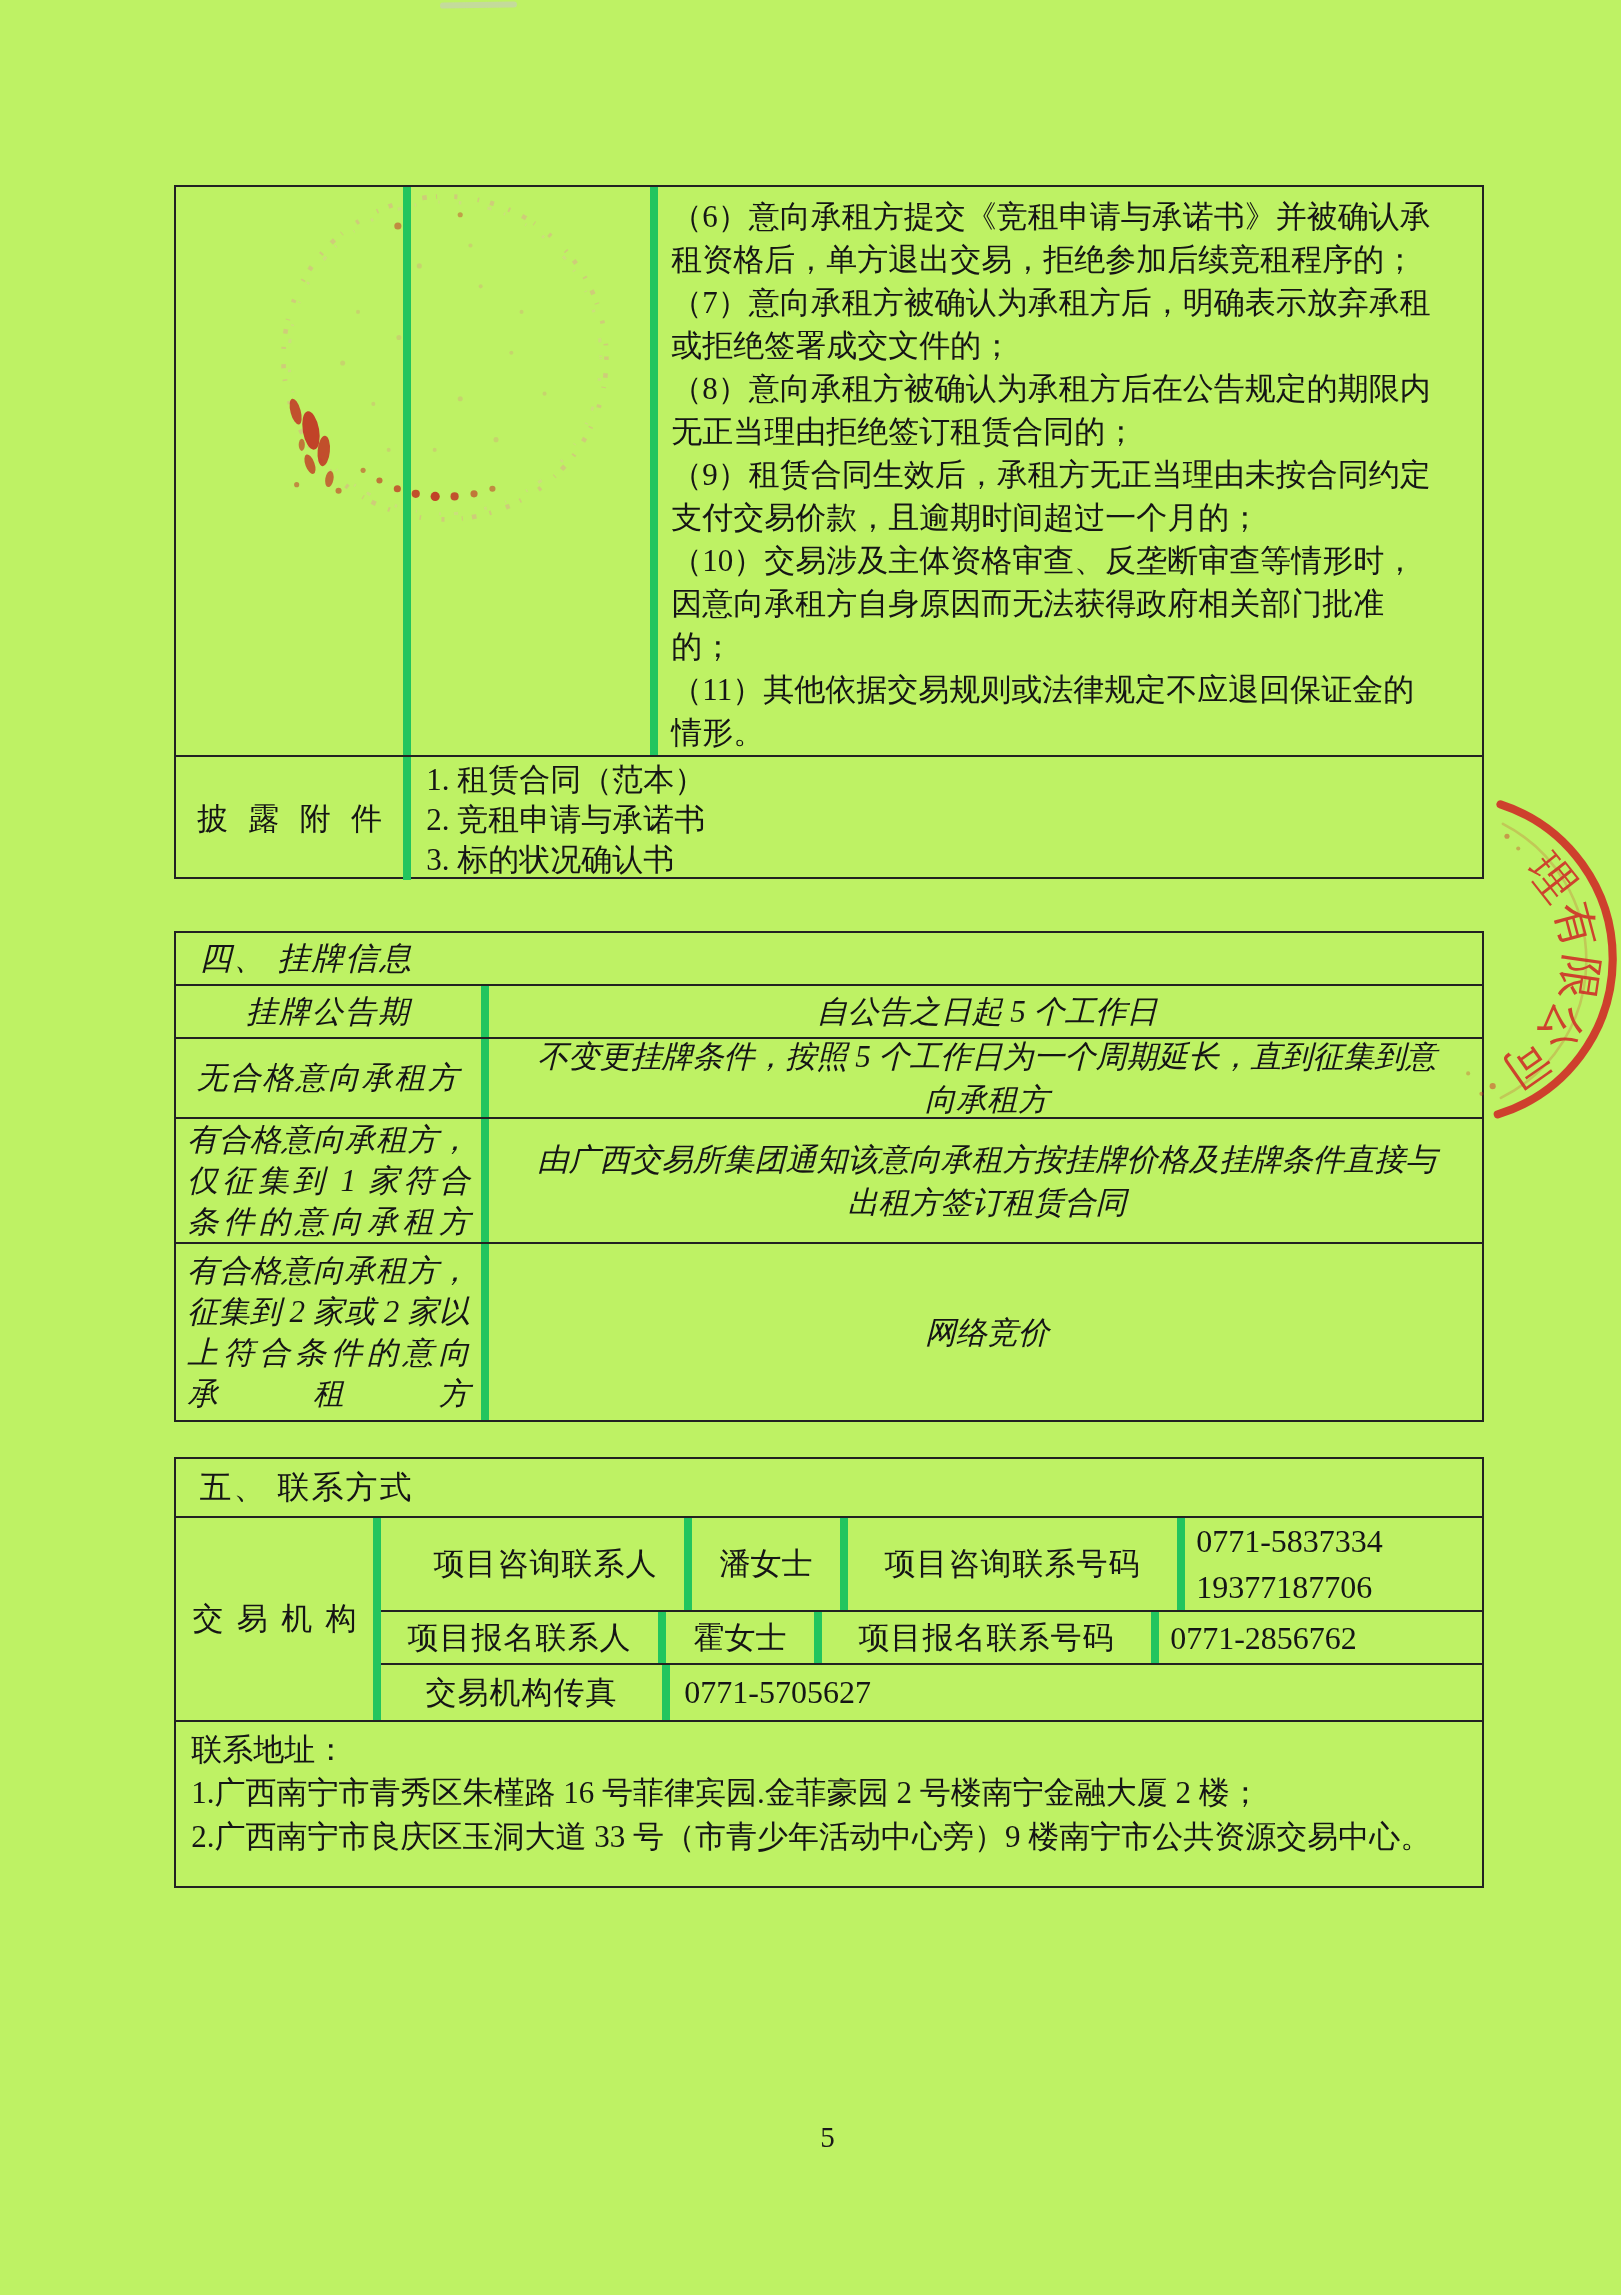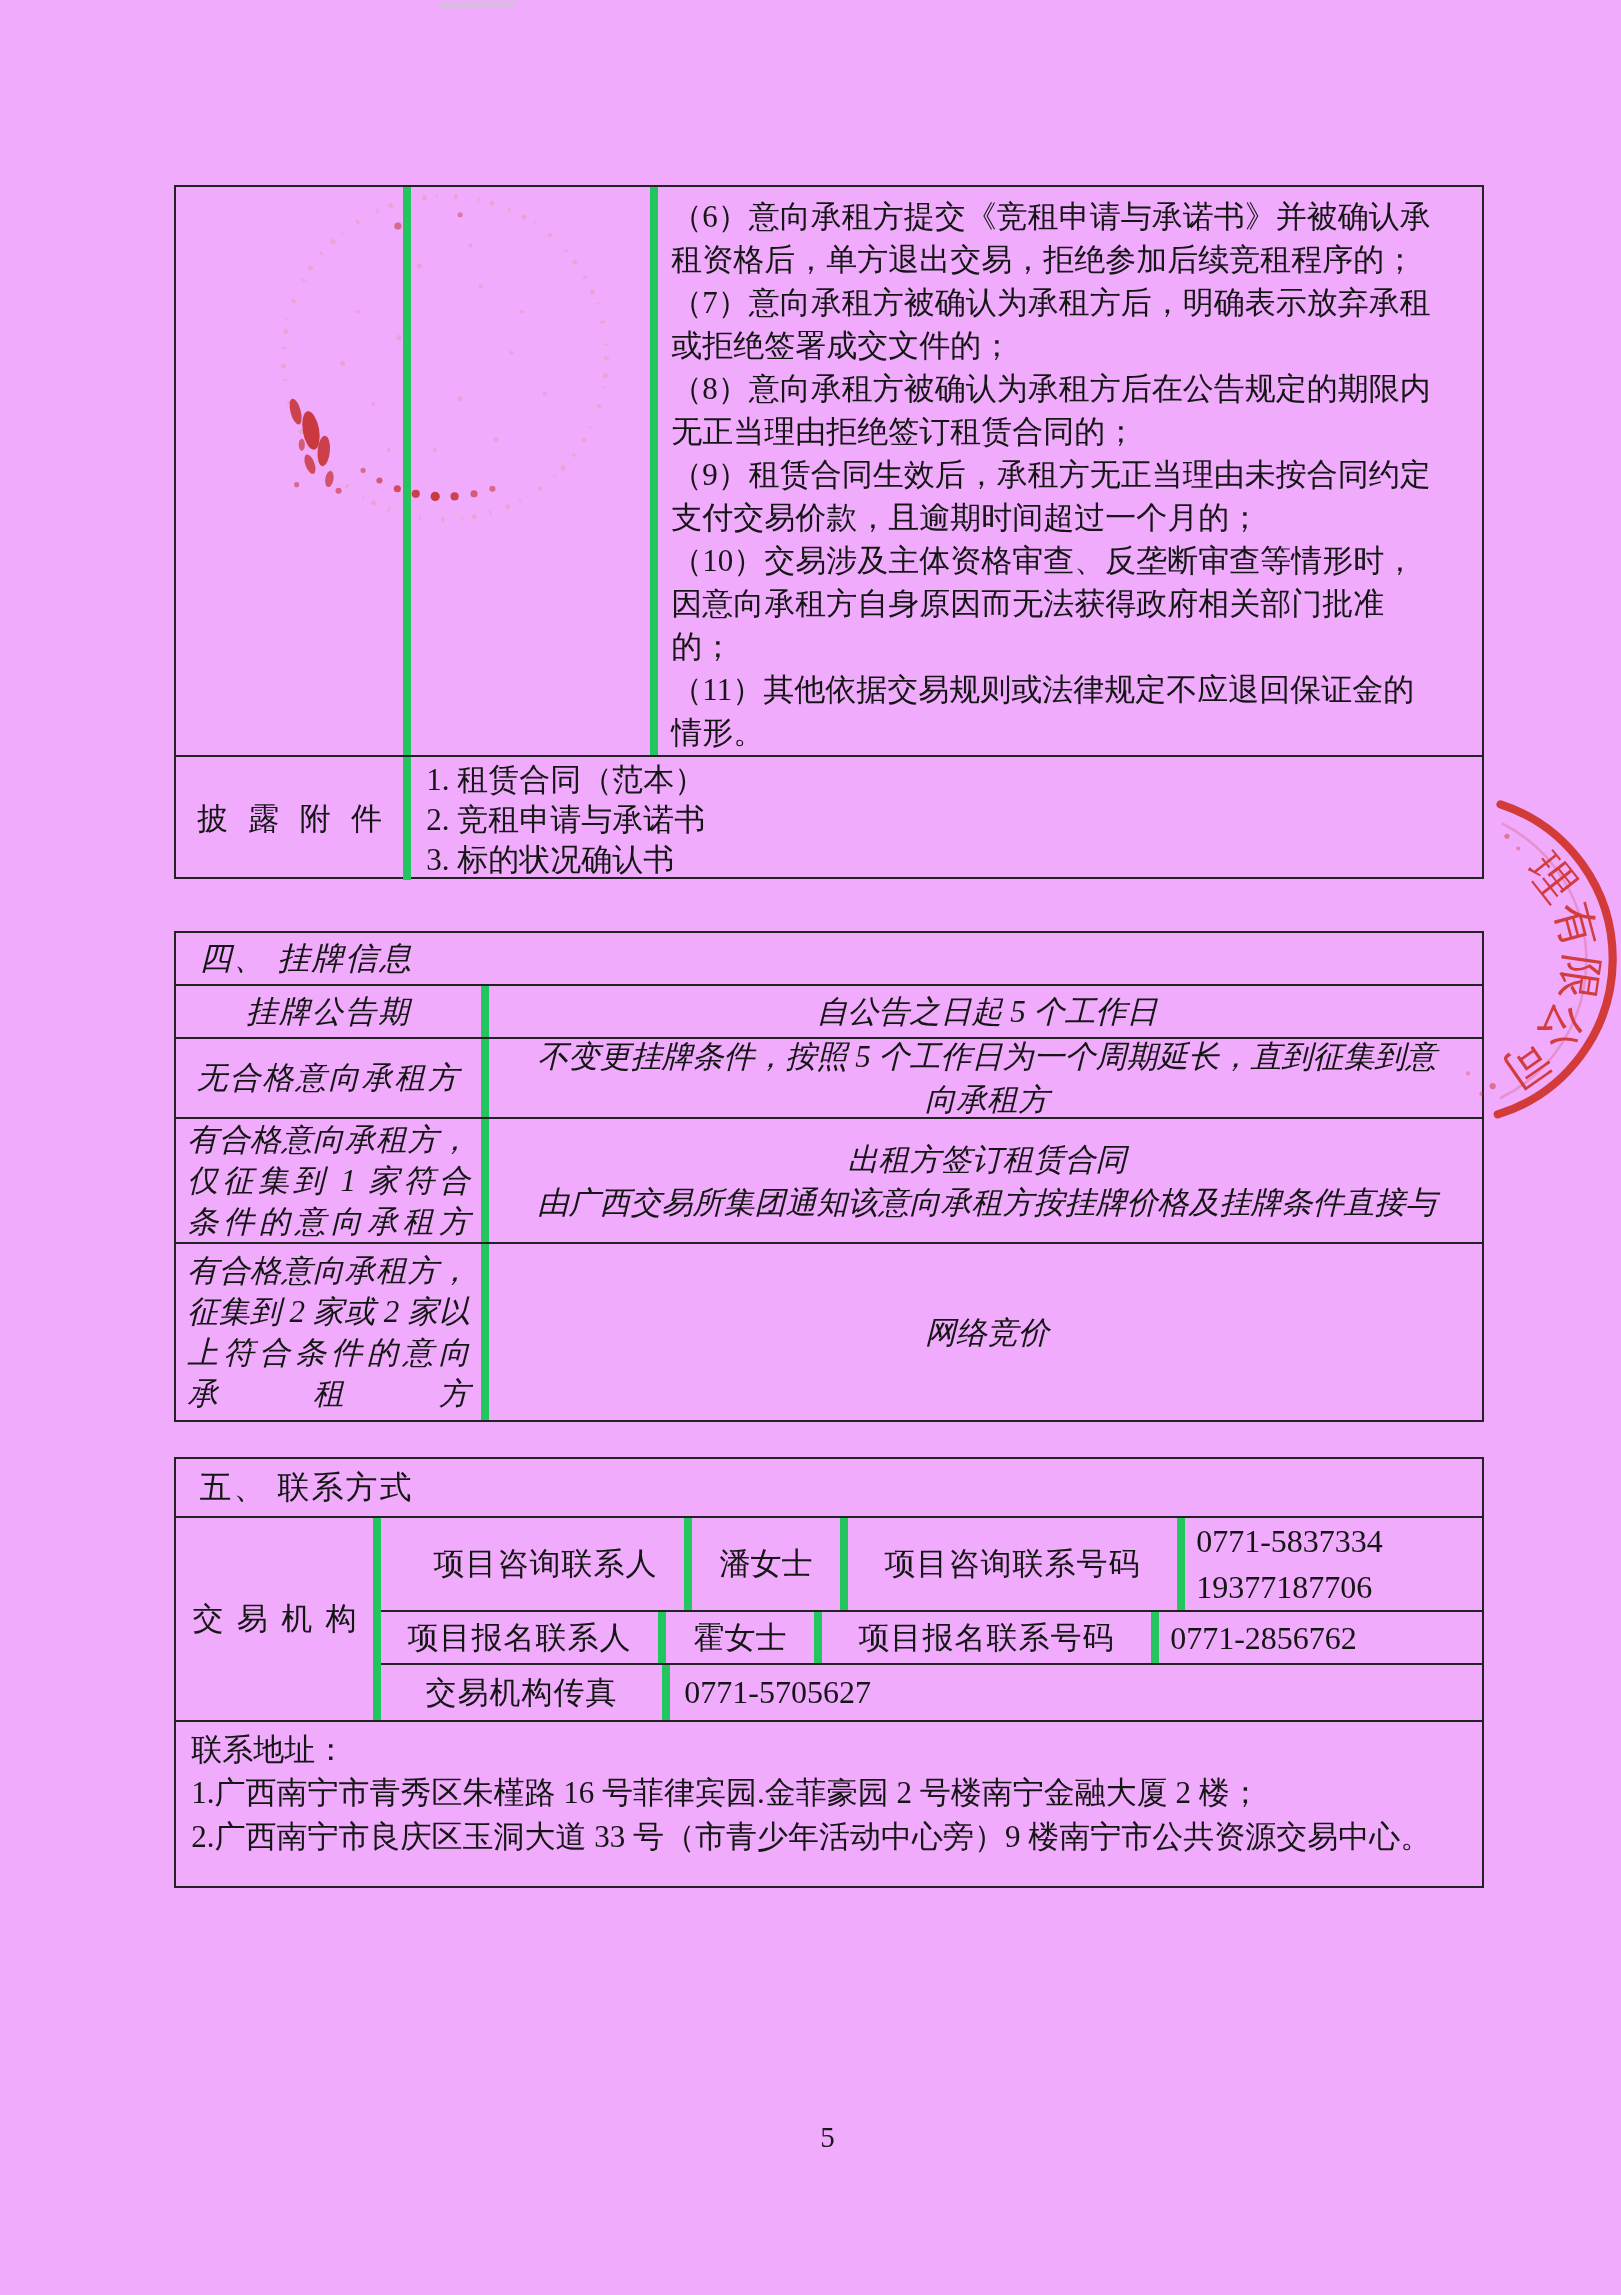--- a/index.html
+++ b/index.html
@@ -2,21 +2,21 @@
 <html style="font-size:8.2px"><head>
 <meta charset="utf-8">
 <style>
   * { margin: 0; padding: 0; box-sizing: border-box; }
   html,body { background: #e8e8e8; }
   body { font-family: "Liberation Serif", "DejaVu Serif", serif; }
   .page {
     position: relative;
     width: 1622px;
     height: 2295px;
-    background: #f0abfc;
+    background: #bef264;
     color: #151515;
     overflow: hidden;
   }
   .smudge {
     position: absolute; left: 440px; top: 2px; width: 77px; height: 6.1px;
     background: #c9c9c9; opacity: .55; border-radius: 3.1px;
     transform: rotate(-1deg);
   }
   
   .tbl { position: absolute; border: 2.6px solid #222; background: transparent; }
@@ -186,22 +186,22 @@
         <div>向承租方</div>
       </div>
     </div>
     <div id="t2-r3" class="row bt">
       <div class="cell br t2-label vcenter label-lines">
         <div>有合格意向承租方，</div>
         <div>仅征集到 1 家符合</div>
         <div>条件的意向承租方</div>
       </div>
       <div class="cell t2-content vcenter">
+        <div>由广西交易所集团通知该意向承租方按挂牌价格及挂牌条件直接与</div>
         <div>出租方签订租赁合同</div>
-        <div>由广西交易所集团通知该意向承租方按挂牌价格及挂牌条件直接与</div>
       </div>
     </div>
     <div id="t2-r4" class="row bt">
       <div class="cell br t2-label vcenter label-lines">
         <div>有合格意向承租方，</div>
         <div>征集到 2 家或 2 家以</div>
         <div>上符合条件的意向</div>
         <div>承租方</div>
       </div>
       <div class="cell t2-content vcenter">

